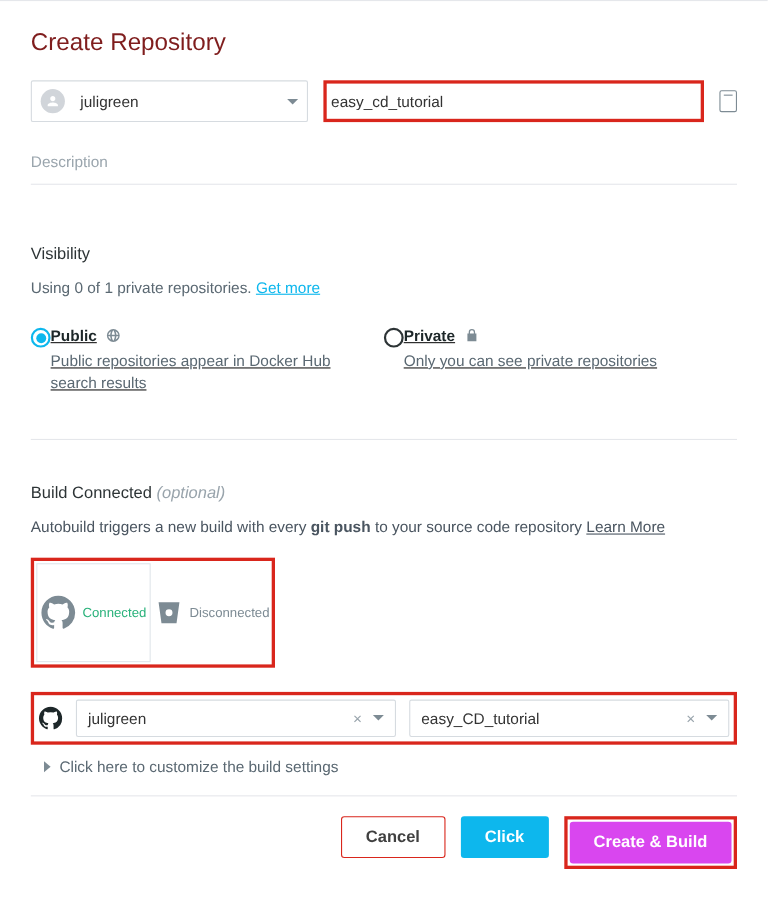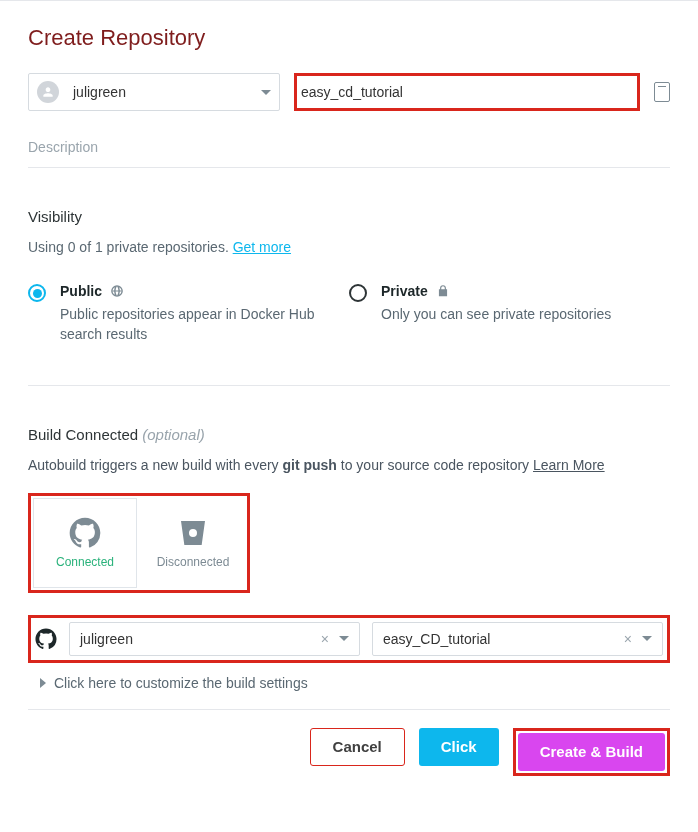--- a/index.html
+++ b/index.html
@@ -35,47 +35,47 @@
   .copy-icon {
     width: 16px; height: 20px; border: 1px solid #7d8b94; border-radius: 2px;
     position: relative; flex-shrink: 0;
   }
   .copy-icon::before {
     content: ""; position: absolute; top: 3px; left: 3px; right: 3px; height: 2px;
     border-top: 1px solid #7d8b94;
   }
   .description {
     color: #9aa5ad; font-size: 14px; padding-bottom: 12px; border-bottom: 1px solid #e5e7eb;
-    margin-bottom: 40px;
+    margin-bottom: 54px;
   }
   .section-title { font-size: 15px; color: #2d3436; margin-bottom: 14px; font-weight: 500; }
   .sub-text { color: #5a6872; font-size: 14px; }
   .link { color: #0db7ed; text-decoration: underline; cursor: pointer; }
   .vis-options { display: flex; margin-top: 28px; padding-bottom: 40px; border-bottom: 1px solid #e5e7eb; margin-bottom: 40px; }
-  .vis-opt { flex: 1; display: flex; gap: 14px; cursor: pointer; }
+  .vis-opt { flex: 1; display: flex; cursor: pointer; text-decoration: underline; }
   .radio {
     width: 18px; height: 18px; border-radius: 50%; border: 2px solid #0db7ed;
     display: flex; align-items: center; justify-content: center; flex-shrink: 0; margin-top: 1px;
   }
   .radio.unchecked { border-color: #2d3436; }
   .radio.checked::after { content: ""; width: 9px; height: 9px; border-radius: 50%; background: #0db7ed; }
   .vis-body { flex: 1; padding-right: 20px; }
   .vis-head { display: flex; align-items: center; gap: 8px; margin-bottom: 5px; }
   .vis-head strong { font-weight: 600; font-size: 14px; color: #1d2729; }
   .vis-desc { font-size: 14px; color: #5a6872; line-height: 1.45; }
   .muted { color: #99a4ac; font-style: italic; font-weight: 400; }
   .build-desc { font-size: 14px; color: #4a5560; margin-bottom: 20px; }
   .build-desc strong { font-weight: 600; }
   .build-desc .learn { text-decoration: underline; color: #4a5560; cursor: pointer; }
   .providers {
     border: 3px solid #d9261c; display: inline-flex; padding: 2px 2px; margin-bottom: 22px;
   }
   .provider-card {
     width: 104px; height: 90px; border: 1px solid #e0e5ea; background: #fff;
-    display: flex; flex-direction: column; align-items: center; justify-content: center; gap: 6px;
+    display: flex; flex-direction: row; align-items: center; justify-content: center; gap: 6px;
     cursor: pointer;
   }
   .provider-card + .provider-card { margin-left: 4px; border: none; background: transparent; }
   .provider-card .plabel { font-size: 12px; color: #7d8b94; }
   .provider-card .plabel.connected { color: #2ab27b; }
   .source-row {
     border: 3px solid #d9261c; display: flex; align-items: center; gap: 12px;
     padding: 4px 4px; margin-bottom: 12px;
   }
   .gh-small { width: 22px; height: 22px; flex-shrink: 0; }

